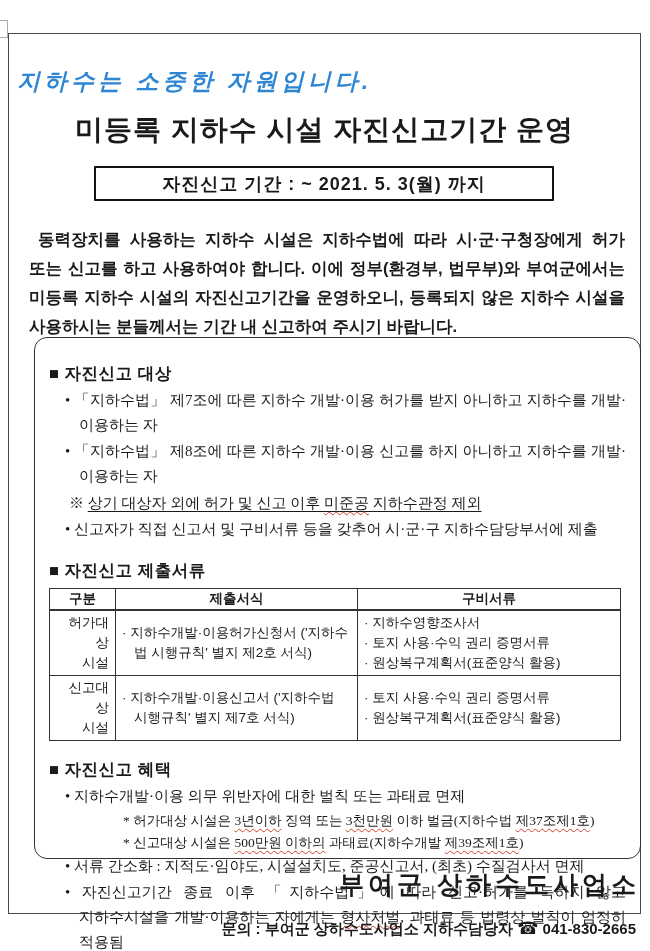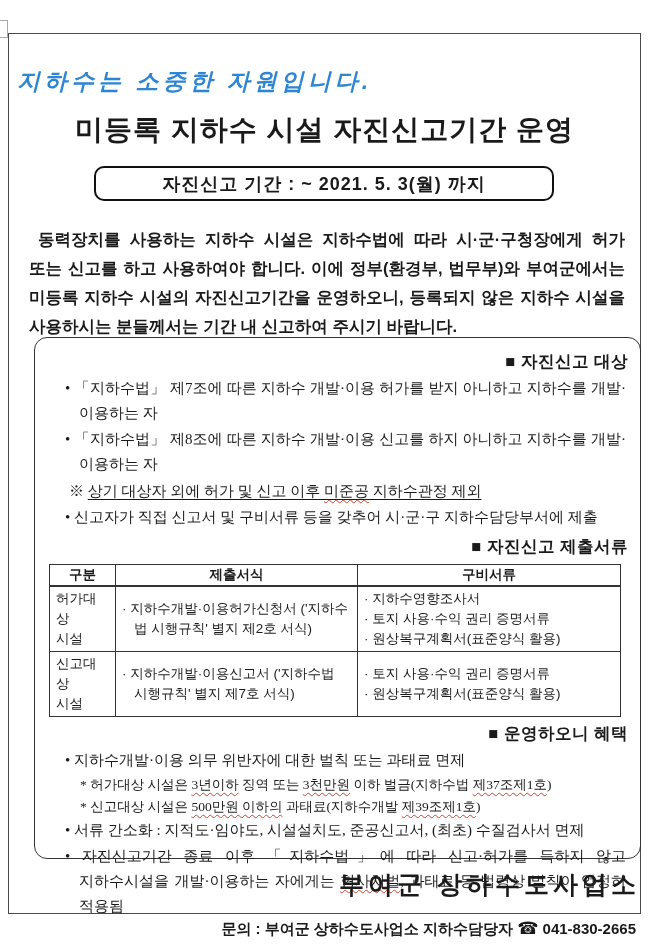--- a/index.html
+++ b/index.html
@@ -24,36 +24,36 @@
     font-size:23px;font-weight:bold;font-style:italic;
     color:#2e86d2;letter-spacing:4px;white-space:nowrap;
   }
   .title{
     position:absolute;left:0;top:77px;width:100%;
     text-align:center;font-size:28px;font-weight:800;
     letter-spacing:1px;white-space:nowrap;
   }
   .period-box{
     position:absolute;left:85px;top:132px;width:460px;height:35px;
-    border:2px solid #111;border-radius:10px;box-sizing:border-box;
+    border:2px solid #111;border-radius:1px;box-sizing:border-box;
     display:flex;align-items:center;justify-content:center;
     font-size:18px;font-weight:bold;letter-spacing:1px;
   }
   .intro{
     position:absolute;left:20px;top:191px;width:596px;
     font-size:16.5px;font-weight:600;line-height:29px;
     text-align:justify;text-indent:9px;word-break:keep-all;
   }
   .main-box{
     position:absolute;left:25px;top:303px;width:607px;height:522px;
     border:1.5px solid #333;border-radius:13px;box-sizing:border-box;
     padding:7px 12px 0 12px;
   }
   .section-heading{
-    font-size:16.5px;font-weight:800;margin:6px 0 3px 2px;letter-spacing:0.5px;text-align:right;
+    font-size:16.5px;font-weight:800;margin:18px 0 3px 2px;letter-spacing:0.5px;
   }
   .bullet{
     font-family:"Liberation Serif","DejaVu Serif",serif;
     font-size:15px;line-height:25px;
     margin:1px 0 1px 18px;padding-left:14px;text-indent:-14px;
     word-break:keep-all;text-align:justify;margin-right:2px;
   }
   .note{
     font-family:"Liberation Serif","DejaVu Serif",serif;
     font-size:15px;line-height:24px;margin:2px 0 2px 22px;
@@ -68,26 +68,26 @@
     width:572px;border-collapse:collapse;margin:6px 0 5px 2px;
     font-size:13.5px;table-layout:fixed;border-radius:31px;
   }
   table.docs th,table.docs td{
     border:1.5px solid #333;padding:2px 6px;vertical-align:middle;
   }
   table.docs th{
     font-weight:bold;text-align:center;padding:1px 2px;
     border-bottom:2px solid #333;
   }
-  td.cat{text-align:left;white-space:pre-line;line-height:20px;}
+  td.cat{text-align:right;white-space:pre-line;line-height:20px;}
   td.cell{line-height:20px;}
   .cell-line{padding-left:12px;text-indent:-12px;}
   .sub{
     font-family:"Liberation Serif","DejaVu Serif",serif;
-    font-size:13.5px;line-height:21.5px;margin-left:33px;white-space:nowrap;
+    font-size:13.5px;line-height:21.5px;margin-left:76px;white-space:nowrap;
   }
   .footer-org{
     position:absolute;left:0;top:834px;width:100%;text-align:right;
     font-size:25px;font-weight:800;letter-spacing:4px;
   }
   .footer-contact{
     position:absolute;right:4px;top:884px;
     font-size:15px;font-weight:bold;white-space:nowrap;
   }
   .phone-icon{font-weight:normal;font-size:17px;}
@@ -153,21 +153,21 @@
             <div class="cell-line">· 지하수개발·이용신고서 ('지하수법 시행규칙' 별지 제7호 서식)</div>
           </td>
           <td class="cell">
             <div class="cell-line">· 토지 사용·수익 권리 증명서류</div>
             <div class="cell-line">· 원상복구계획서(표준양식 활용)</div>
           </td>
         </tr>
       </tbody>
     </table>
 
-    <div class="section-heading">■ 운영하오니 혜택</div>
+    <div class="section-heading">■ 자진신고 혜택</div>
     <div class="bullet">• 지하수개발·이용 의무 위반자에 대한 벌칙 또는 과태료 면제</div>
     <div class="sub"><span>* 허가대상 시설은 </span><span class="wavy">3년이하</span><span> 징역 또는 </span><span class="wavy">3천만원</span><span> 이하 벌금(지하수법 </span><span class="wavy">제37조제1호</span><span>)</span></div>
     <div class="sub"><span>* 신고대상 시설은 </span><span class="wavy">500만원 이하의</span><span> 과태료(지하수개발 </span><span class="wavy">제39조제1호</span><span>)</span></div>
     <div class="bullet">• 서류 간소화 : 지적도·임야도, 시설설치도, 준공신고서, (최초) 수질검사서 면제</div>
 
     <div class="bullet"><span>• 자진신고기간 종료 이후 「지하수법」에 따라 신고·허가를 득하지 않고 지하수시설을 개발·이용하는 자에게는 </span><span class="wavy">형사처벌</span><span>, 과태료 등 법령상 벌칙이 엄정히 적용됨</span></div>
 
   </div>
 
   <div class="footer-org">부여군 상하수도사업소</div>

